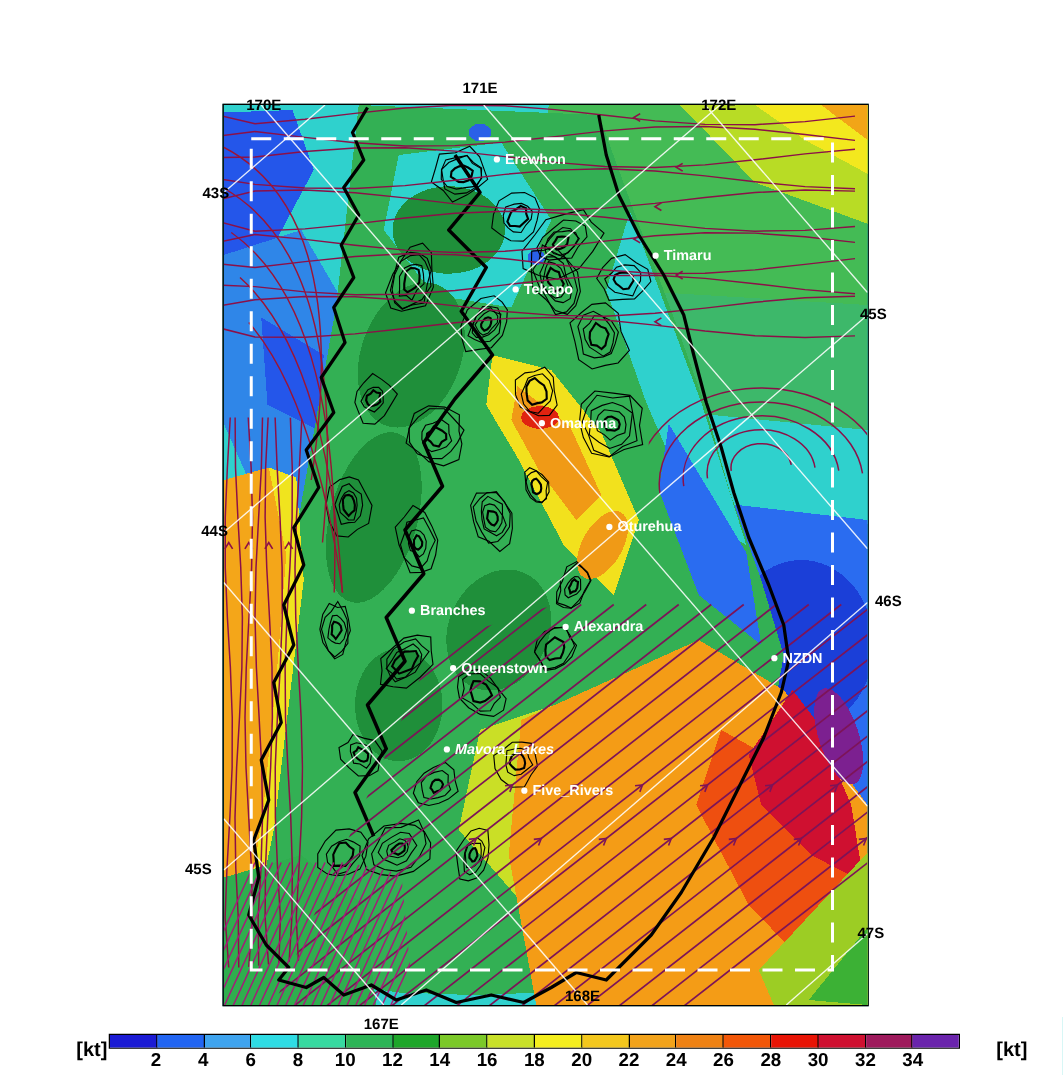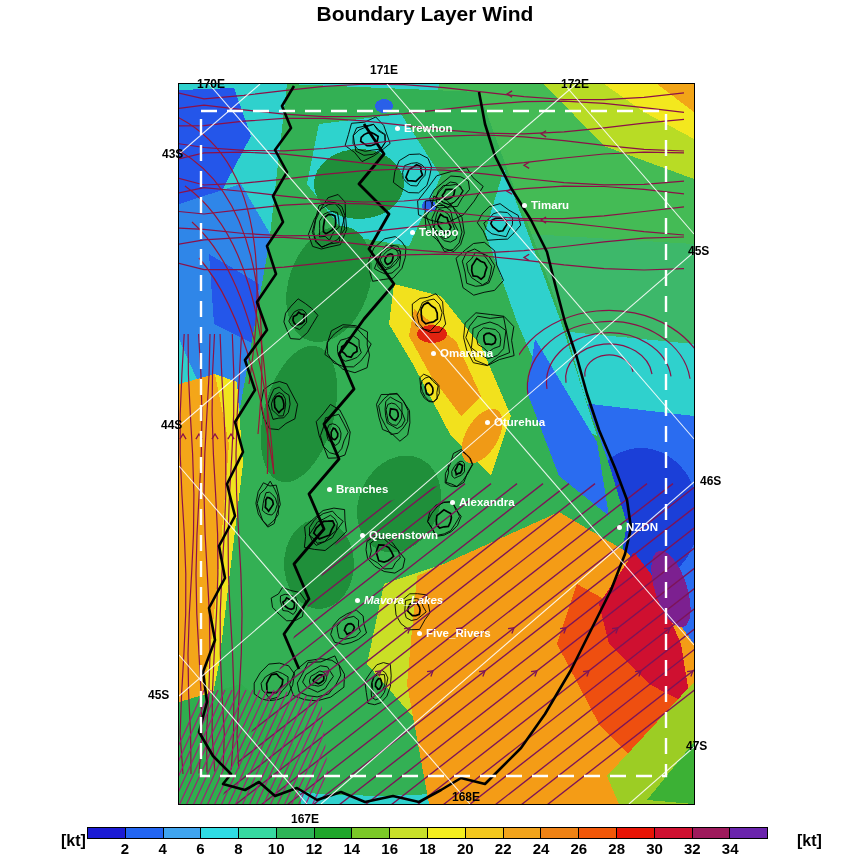--- a/index.html
+++ b/index.html
@@ -25,21 +25,20 @@
   #colorbar .seg:last-child{border-right:none;}
   .cbtick{position:absolute;top:840px;width:40px;margin-left:-20px;text-align:center;
           font-size:15px;font-weight:600;z-index:40;}
   .kt{position:absolute;top:832px;font-size:16px;font-weight:600;z-index:40;padding-left:19px;}
 </style>
 </head>
 <body>
 
 <div class="page">
 
-  <div class="hdr" id="title">Boundary Layer Wind</div>
 
   <div class="edge" style="left:370px;top:63px;">171E</div>
   <div class="edge" style="left:197px;top:77px;">170E</div>
   <div class="edge" style="left:561px;top:77px;">172E</div>
   <div class="edge" style="left:162px;top:147px;">43S</div>
   <div class="edge" style="left:161px;top:418px;">44S</div>
   <div class="edge" style="left:148px;top:688px;">45S</div>
   <div class="edge" style="left:688px;top:244px;">45S</div>
   <div class="edge" style="left:700px;top:474px;">46S</div>
   <div class="edge" style="left:686px;top:739px;">47S</div>
@@ -364,21 +363,21 @@
         <line x1="208" y1="0" x2="515" y2="355"></line>
         <line x1="385" y1="0" x2="515" y2="150"></line>
       </g>
 
       <rect x="22" y="27" width="465" height="665" fill="none" stroke="#fff" stroke-width="2.4" stroke-dasharray="16 10"></rect>
     </svg>
 
     <div class="loc" style="left:216px;top:38px;"><span class="d"></span><span>Erewhon</span></div>
     <div class="loc" style="left:343px;top:115px;"><span class="d"></span><span>Timaru</span></div>
     <div class="loc" style="left:231px;top:142px;"><span class="d"></span><span>Tekapo</span></div>
-    <div class="loc" style="left:239px;top:263px;padding-left:13px;"><span class="d"></span><span>Omarama</span></div>
+    <div class="loc" style="left:239px;top:249px;padding-left:13px;"><span class="d"></span><span>Omarama</span></div>
     <div class="loc" style="left:306px;top:332px;"><span class="d"></span><span>Oturehua</span></div>
     <div class="loc" style="left:148px;top:399px;"><span class="d"></span><span>Branches</span></div>
     <div class="loc" style="left:271px;top:412px;"><span class="d"></span><span>Alexandra</span></div>
     <div class="loc" style="left:181px;top:445px;"><span class="d"></span><span>Queenstown</span></div>
     <div class="loc" style="left:176px;top:510px;font-style:italic;"><span class="d"></span><span>Mavora_Lakes</span></div>
     <div class="loc" style="left:238px;top:543px;"><span class="d"></span><span>Five_Rivers</span></div>
     <div class="loc" style="left:438px;top:437px;"><span class="d"></span><span>NZDN</span></div>
   </div>
 
 

